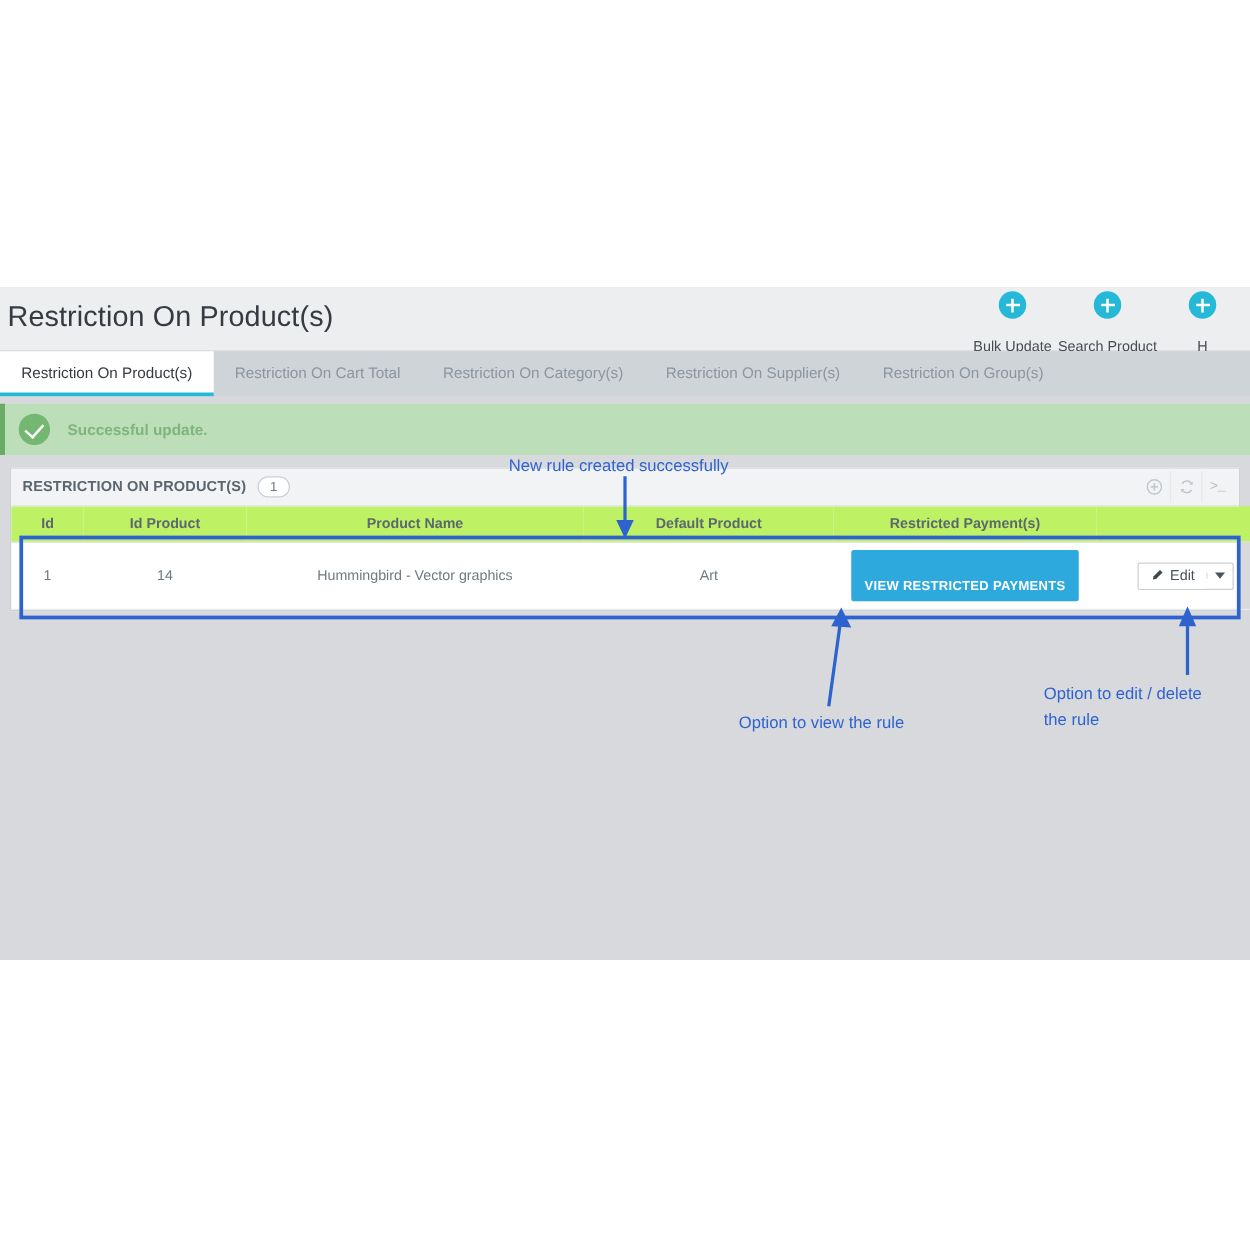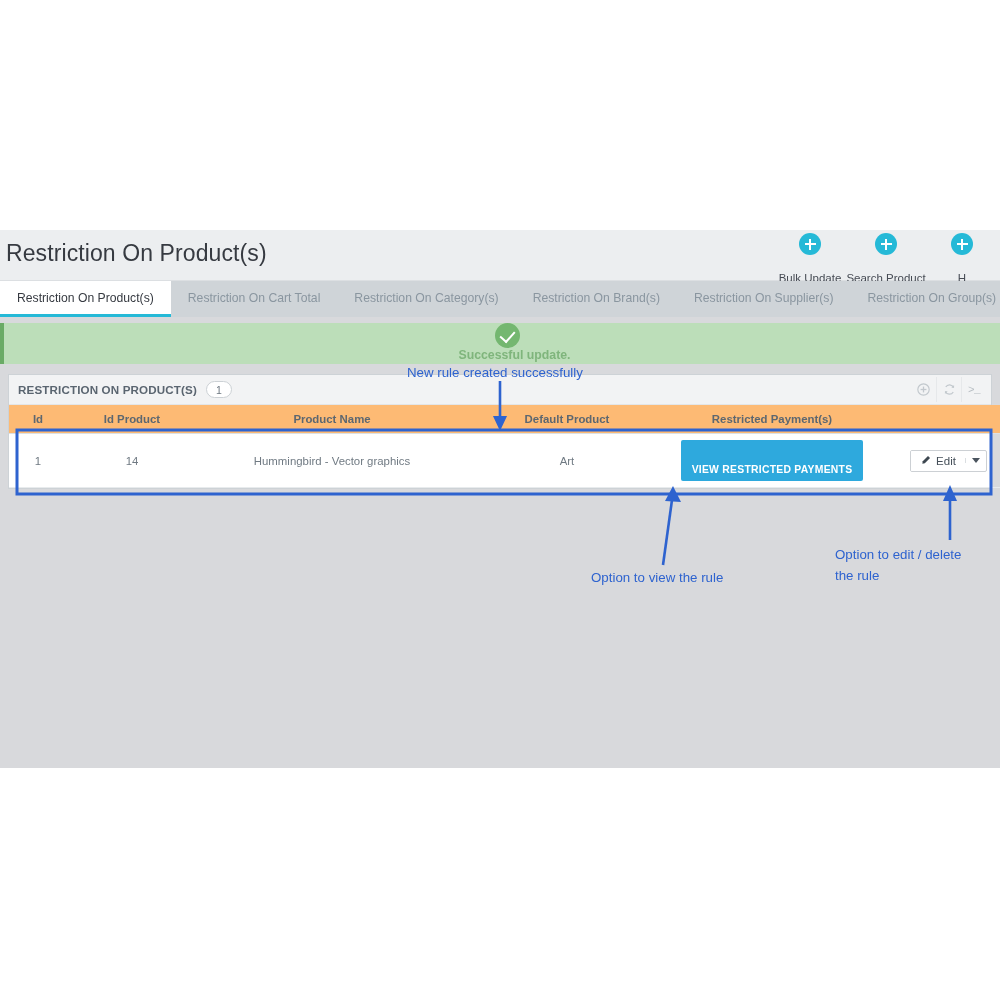--- a/index.html
+++ b/index.html
@@ -103,21 +103,20 @@
   
   .alert {
     position: relative;
     margin: 6px 0 0 0;
     height: 41px;
     background: #bcdeb9;
     border-left: 4px solid #6aab66;
     display: flex;
     align-items: center;
     padding-left: 11px;
-    flex-direction: column;
   }
   .alert-icon {
     width: 25px; height: 25px;
     border-radius: 50%;
     background: #74b770;
     position: relative;
     flex: none;
   }
   .alert-icon::after {
     content: "";
@@ -189,21 +188,21 @@
     width: 100%;
     border-collapse: collapse;
     table-layout: fixed;
   }
   table.grid th {
     font-size: 11.4px;
     font-weight: 600;
     color: #5d6770;
     text-align: center;
     padding: 8px 4px;
-    background: #fdba74;
+    background: #bef264;
     border-bottom: 1px solid #dde1e4;
   }
   table.grid td {
     font-size: 11.4px;
     color: #707a83;
     text-align: center;
     padding: 6px 4px;
     height: 34px;
     vertical-align: middle;
     border-bottom: 1px solid #e8ebed;
@@ -305,21 +304,20 @@
           <span class="hdr-icon"></span>
           <span class="hdr-label">H</span>
         </div>
       </div>
     </div>
 
     <div class="tabs">
       <div class="tab active">Restriction On Product(s)</div>
       <div class="tab">Restriction On Cart Total</div>
       <div class="tab">Restriction On Category(s)</div>
-      <div class="tab">Restriction On Brand(s)</div>
       <div class="tab">Restriction On Supplier(s)</div>
       <div class="tab">Restriction On Group(s)</div>
     </div>
 
     <div class="alert">
       <span class="alert-icon"></span>
       <span class="alert-text">Successful update.</span>
     </div>
 
     <div class="panel">

